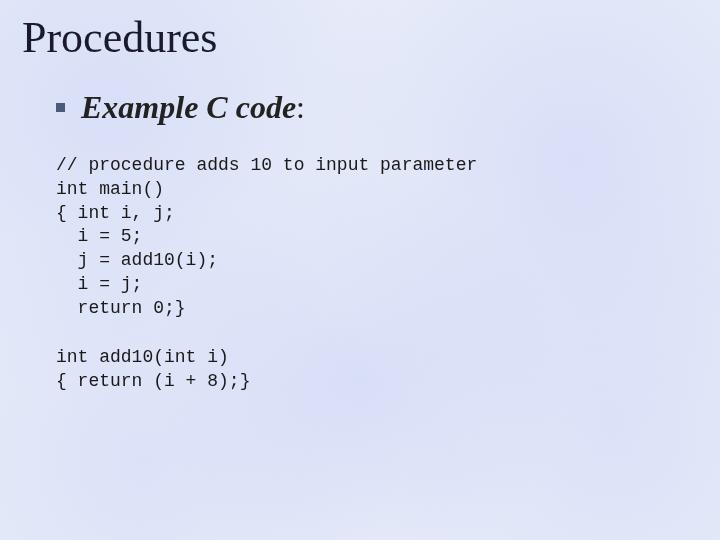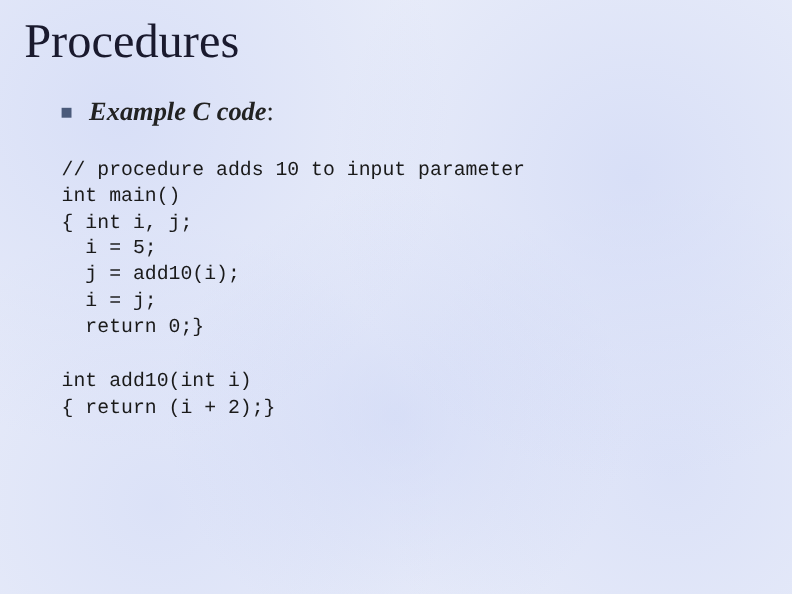--- a/index.html
+++ b/index.html
@@ -39,21 +39,21 @@
     width: 9px;
     height: 9px;
     background: #4a5a7a;
     margin-right: 16px;
     flex-shrink: 0;
   }
   .bullet-text {
     font-family: "Times New Roman", Times, serif;
     font-style: italic;
     font-weight: 700;
-    font-size: 24px;
+    font-size: 32px;
     color: #222;
   }
   .bullet-text .colon { font-style: normal; font-weight: 400; }
   .code-block {
     font-family: "Courier New", Courier, monospace;
     font-size: 18px;
     line-height: 1.32;
     color: #1a1a1a;
     margin-left: 28px;
     white-space: pre;
@@ -74,15 +74,15 @@
 
   <div class="code-block">// procedure adds 10 to input parameter
 int main()
 { int i, j;
   i = 5;
   j = add10(i);
   i = j;
   return 0;}</div>
 
   <div class="code-block">int add10(int i)
-{ return (i + 2);}</div>
+{ return (i + 8);}</div>
 
 </div>
 
 </body></html>

